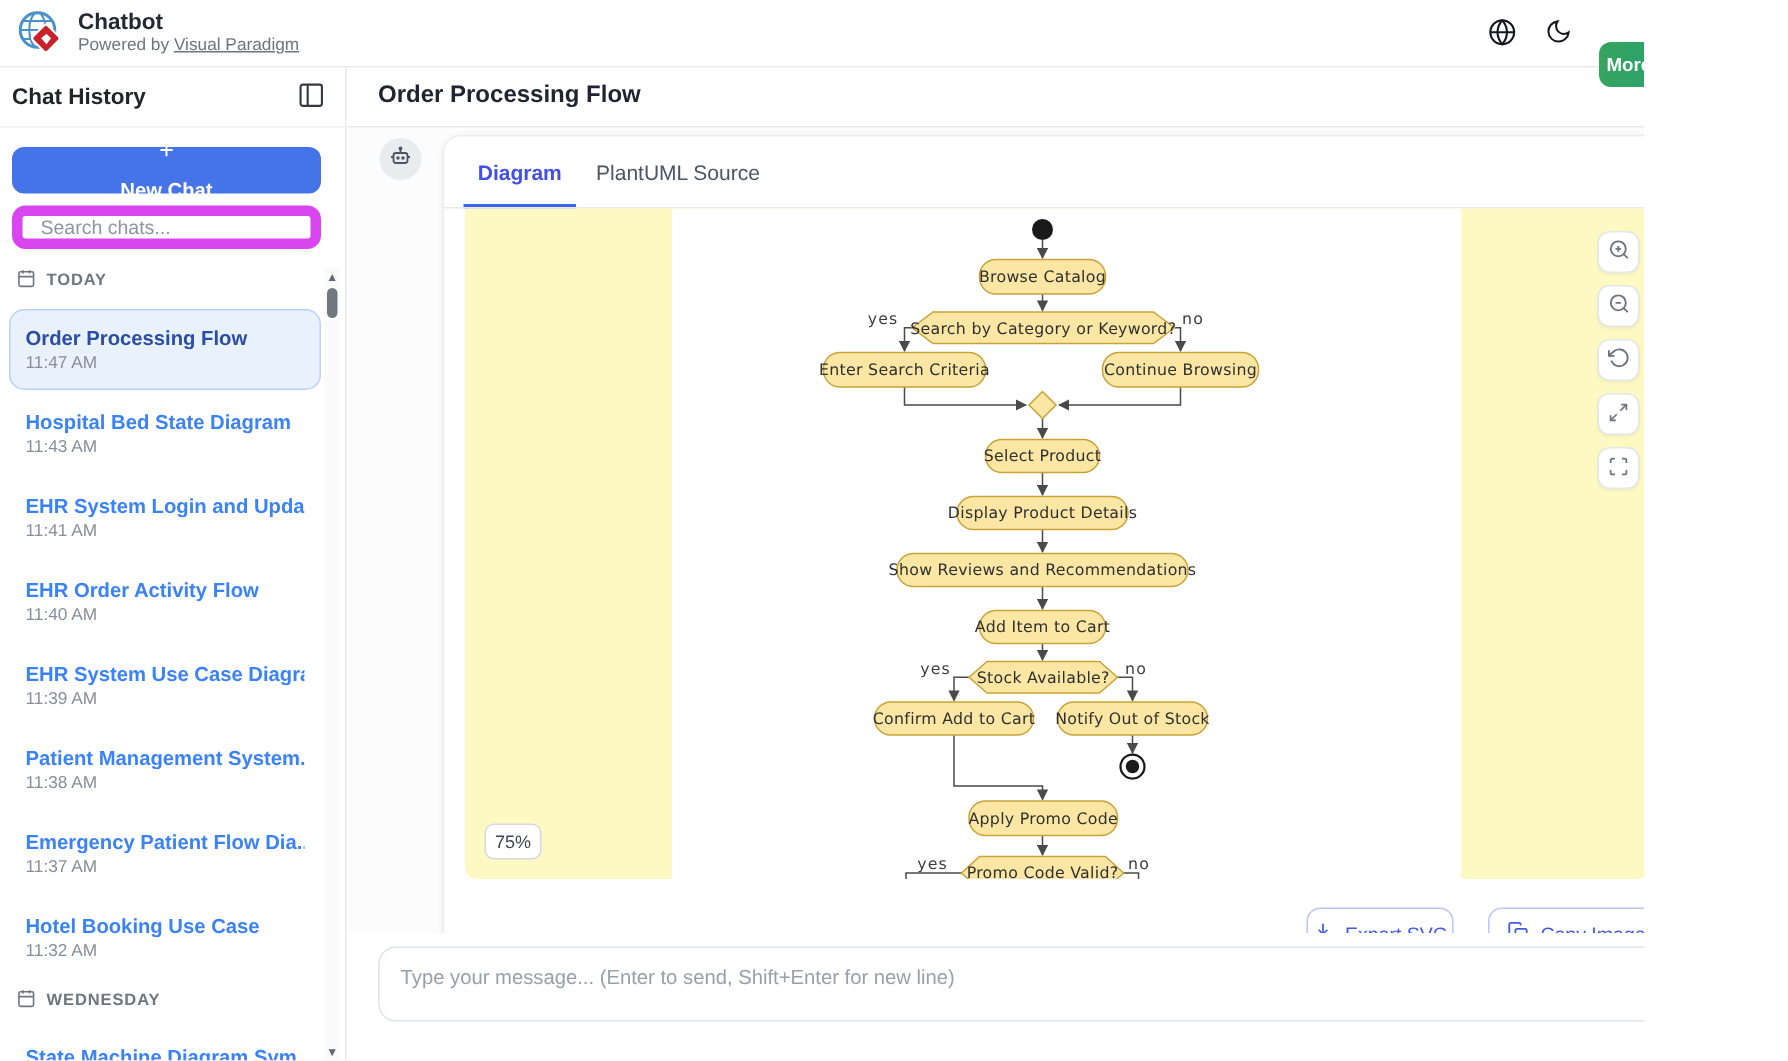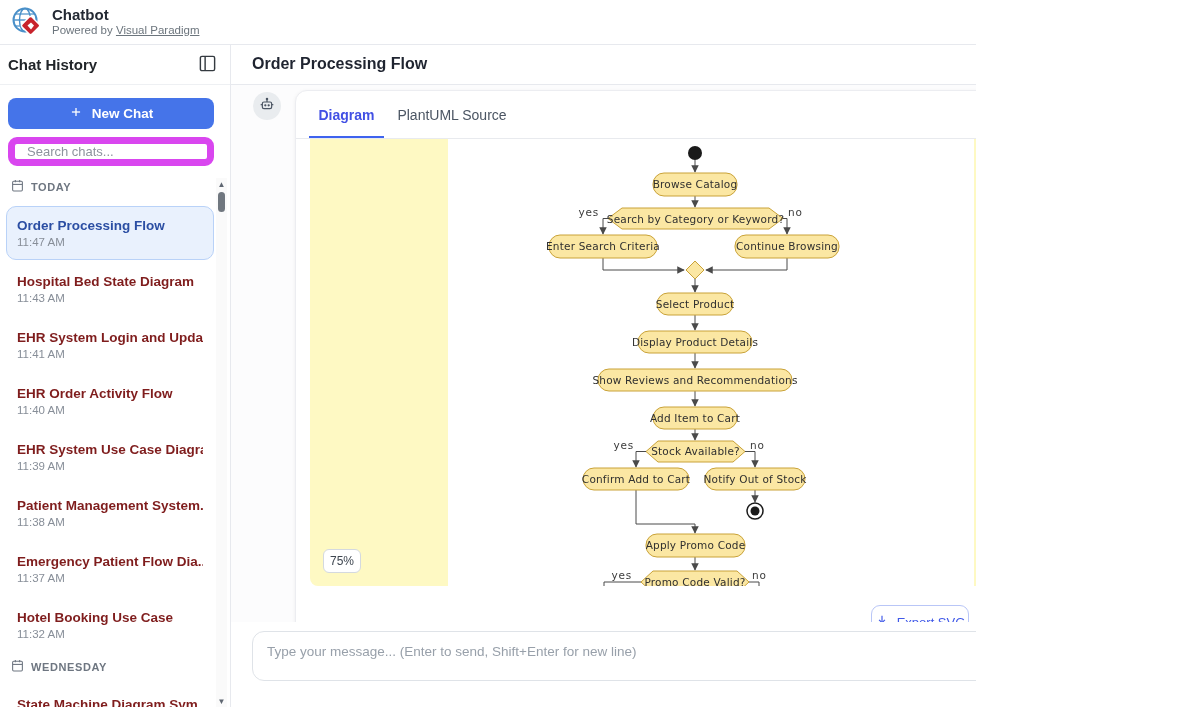--- a/index.html
+++ b/index.html
@@ -1,18 +1,18 @@
 <!DOCTYPE html>
 <html><head>
 <meta charset="utf-8">
 <style>
   * { margin:0; padding:0; box-sizing:border-box; }
   html,body { width:1192px; height:707px; overflow:hidden; background:#fff;
     font-family:"Liberation Sans", sans-serif; }
-  .stage { position:relative; width:976px; height:707px; background:#fcfcfd; overflow:hidden; }
+  .stage { position:relative; width:1096px; height:707px; background:#fcfcfd; overflow:hidden; }
   .abs { position:absolute; }
 
   
   .header { position:absolute; left:0; top:0; width:1192px; height:45px; background:#fff;
     border-bottom:1px solid #e7e9ee; z-index:30; }
   .logo { position:absolute; left:10px; top:5px; width:34px; height:34px; }
   .app-title { position:absolute; left:52px; top:6px; font-size:15px; font-weight:700; color:#232933; }
   .powered { position:absolute; left:52px; top:24px; font-size:11.5px; color:#6c757d; }
   .powered a { color:#6c757d; text-decoration:underline; }
   .hdr-iconbtn { position:absolute; top:9px; width:27px; height:27px; display:flex; align-items:center;
@@ -26,31 +26,31 @@
 
   
   .sidebar { position:absolute; left:0; top:45px; width:231px; height:662px; background:#fff;
     border-right:1px solid #e7e9ee; z-index:20; }
   .sb-head { position:absolute; left:0; top:0; width:230px; height:40px; border-bottom:1px solid #eef0f3; }
   .sb-title { position:absolute; left:8px; top:11px; font-size:15px; font-weight:700; color:#212529; }
   .sb-toggle { position:absolute; left:196px; top:9px; width:22px; height:22px; color:#343a40;
     background:none; border:none; cursor:pointer; }
   .new-chat { position:absolute; left:8px; top:53px; width:206px; height:31px; border:none; border-radius:8px;
     background:#4574e9; color:#fff; font-size:13.5px; font-weight:700; display:flex; align-items:center;
-    justify-content:center; gap:9px; cursor:pointer; font-family:"Liberation Sans",sans-serif; }
+    justify-content:center; gap:9px; cursor:pointer; font-family:"Liberation Sans",sans-serif;flex-direction:column; }
   .sb-search { position:absolute; left:8px; top:92px; width:206px; height:29px; border:7px solid #d946ef;
     border-radius:9px; padding:0 12px; font-size:13px; color:#343a40; outline:none;
     font-family:"Liberation Sans",sans-serif; }
   .sb-search::placeholder { color:#8d949e; }
   .sb-section { position:absolute; left:11px; display:flex; align-items:center; gap:7px; color:#6e7681;
     font-size:11px; font-weight:700; letter-spacing:.6px; }
   .chat-item { position:absolute; left:6px; width:208px; height:54px; border-radius:10px; padding:11px 10px 0 10px;
     cursor:pointer; border:1px solid transparent; }
   .chat-item.selected { background:#e9f1fd; border-color:#b9d2f8; }
-  .chat-title { font-size:13.5px; font-weight:600; color:#7f1d1d; white-space:nowrap; overflow:hidden; }
+  .chat-title { font-size:13.5px; font-weight:600; color:#3b82f6; white-space:nowrap; overflow:hidden; }
   .chat-item.selected .chat-title { color:#2b4ea3; }
   .chat-time { margin-top:3px; font-size:11.5px; color:#878e98; }
 
   
   .sb-scroll { position:absolute; left:216px; top:133px; width:11px; height:529px; background:#fafafa; }
   .scroll-arrow { position:absolute; left:0; width:11px; height:12px; color:#5f6772; font-size:8px;
     display:flex; align-items:center; justify-content:center; cursor:pointer; }
   .sb-thumb { position:absolute; left:2px; top:14px; width:7px; height:20px; border-radius:4px;
     background:#70777f; cursor:pointer; }
 

